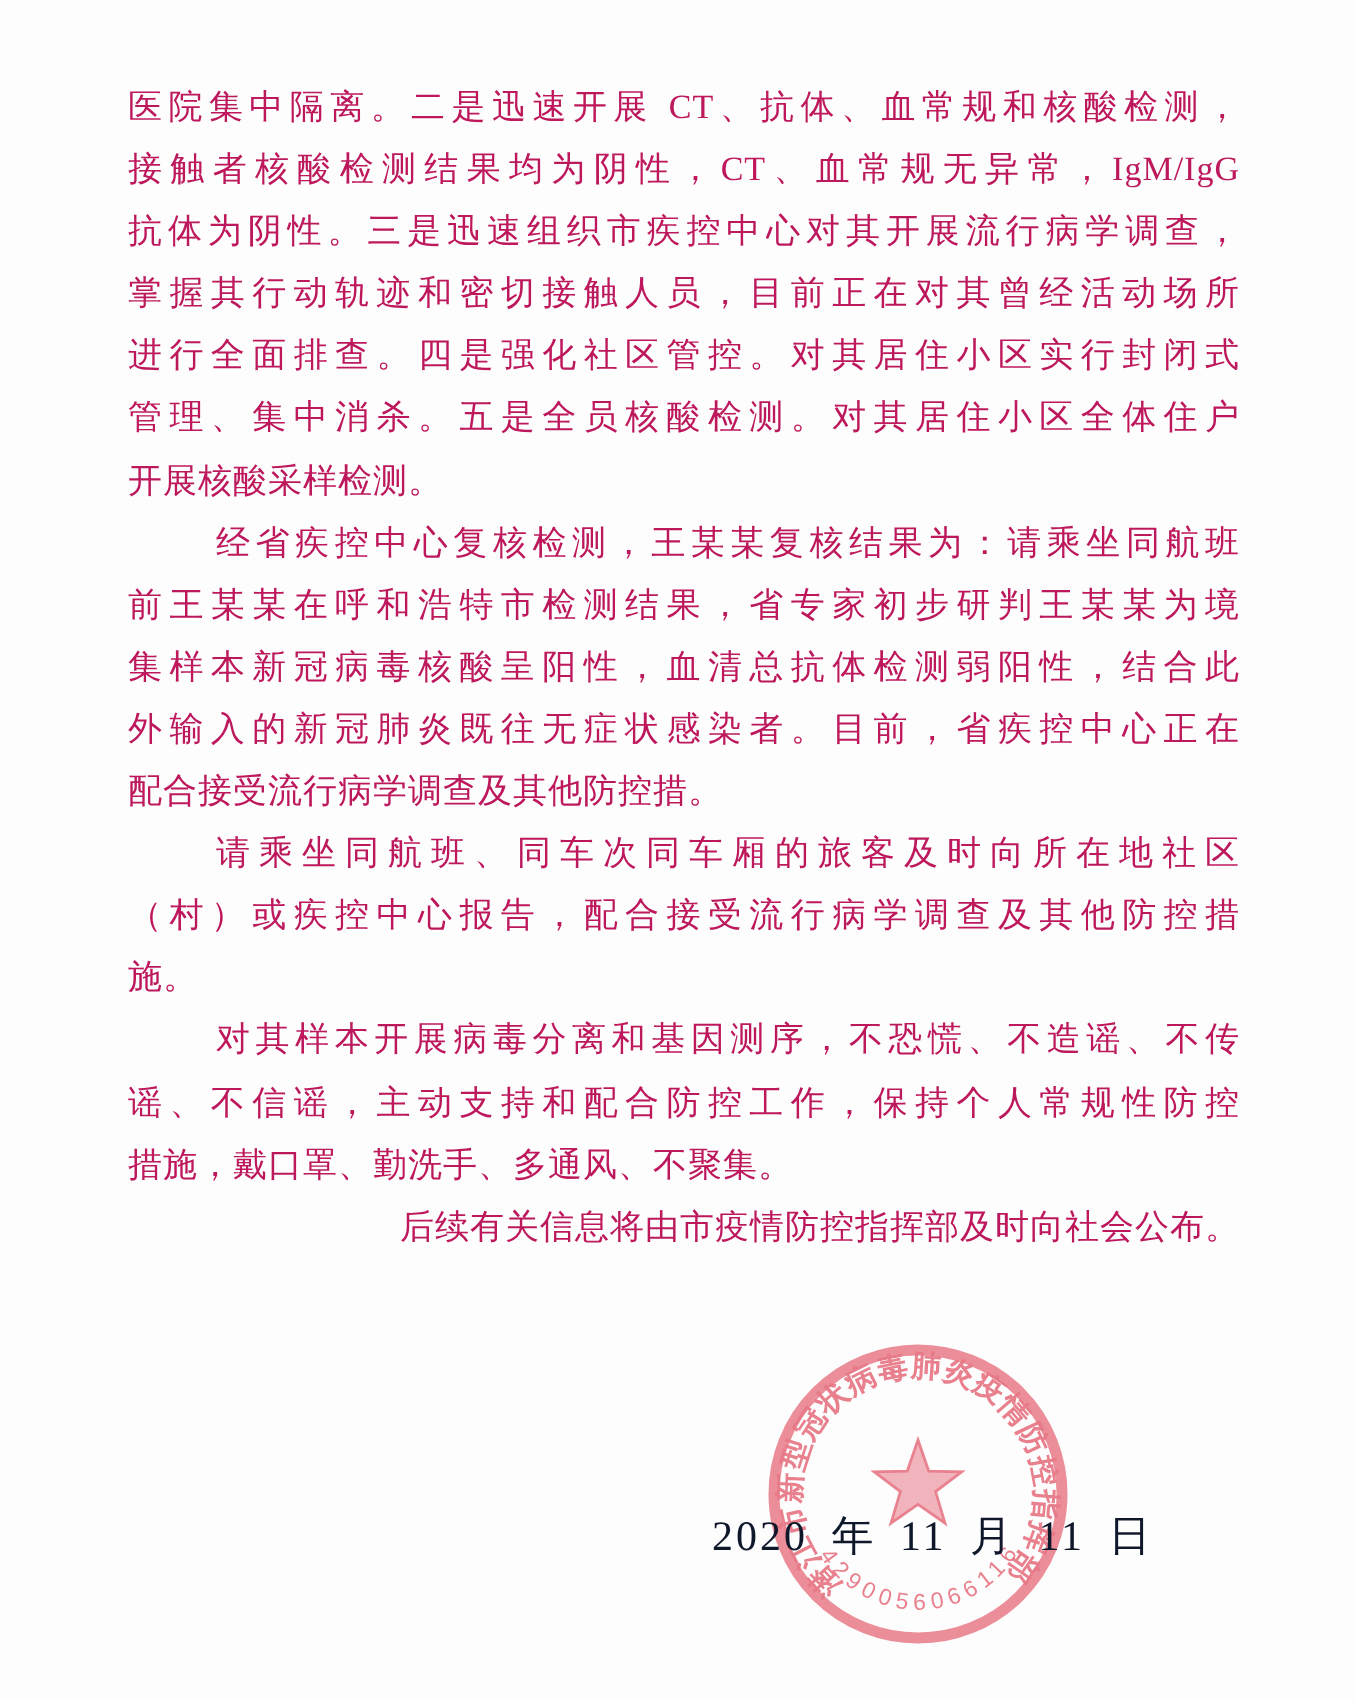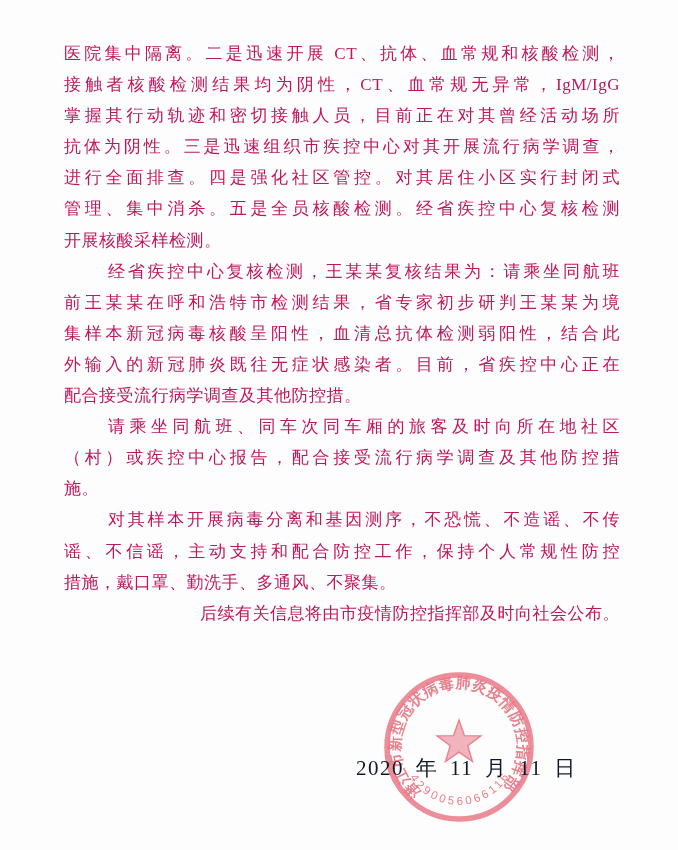--- a/index.html
+++ b/index.html
@@ -97,24 +97,24 @@
   }
 </style>
 </head>
 <body>
 
 <div class="page">
 
   <div class="doc-body">
       <div class="line fill">医院集中隔离。二是迅速开展 CT、抗体、血常规和核酸检测，</div>
       <div class="line fill">接触者核酸检测结果均为阴性，CT、血常规无异常，IgM/IgG</div>
+      <div class="line fill">抗体为阴性。三是迅速组织市疾控中心对其开展流行病学调查，</div>
       <div class="line fill">掌握其行动轨迹和密切接触人员，目前正在对其曾经活动场所</div>
-      <div class="line fill">抗体为阴性。三是迅速组织市疾控中心对其开展流行病学调查，</div>
       <div class="line fill">进行全面排查。四是强化社区管控。对其居住小区实行封闭式</div>
-      <div class="line fill">管理、集中消杀。五是全员核酸检测。经省疾控中心复核检测</div>
+      <div class="line fill">管理、集中消杀。五是全员核酸检测。对其居住小区全体住户</div>
       <div class="line">开展核酸采样检测。</div>
       <div class="line fill indent">经省疾控中心复核检测，王某某复核结果为：请乘坐同航班</div>
       <div class="line fill">前王某某在呼和浩特市检测结果，省专家初步研判王某某为境</div>
       <div class="line fill">集样本新冠病毒核酸呈阳性，血清总抗体检测弱阳性，结合此</div>
       <div class="line fill">外输入的新冠肺炎既往无症状感染者。目前，省疾控中心正在</div>
       <div class="line">配合接受流行病学调查及其他防控措。</div>
       <div class="line fill indent">请乘坐同航班、同车次同车厢的旅客及时向所在地社区</div>
       <div class="line fill">（村）或疾控中心报告，配合接受流行病学调查及其他防控措</div>
       <div class="line">施。</div>
       <div class="line fill indent">对其样本开展病毒分离和基因测序，不恐慌、不造谣、不传</div>

